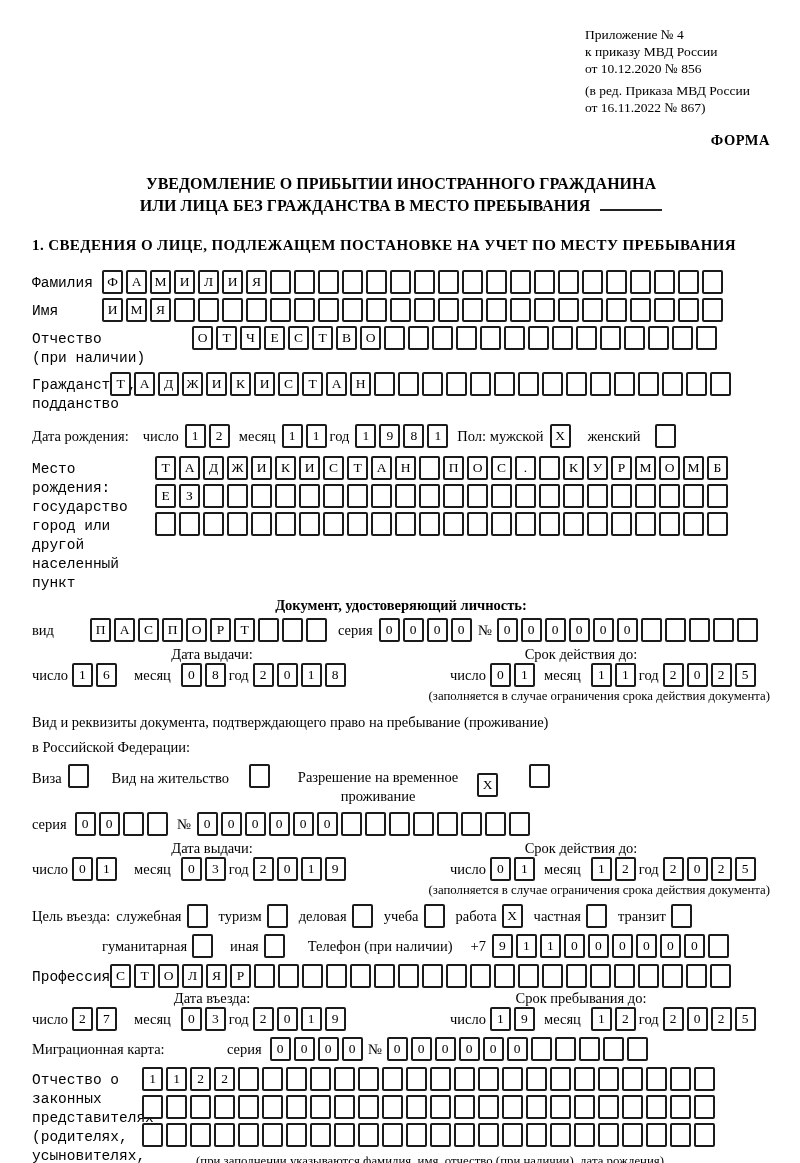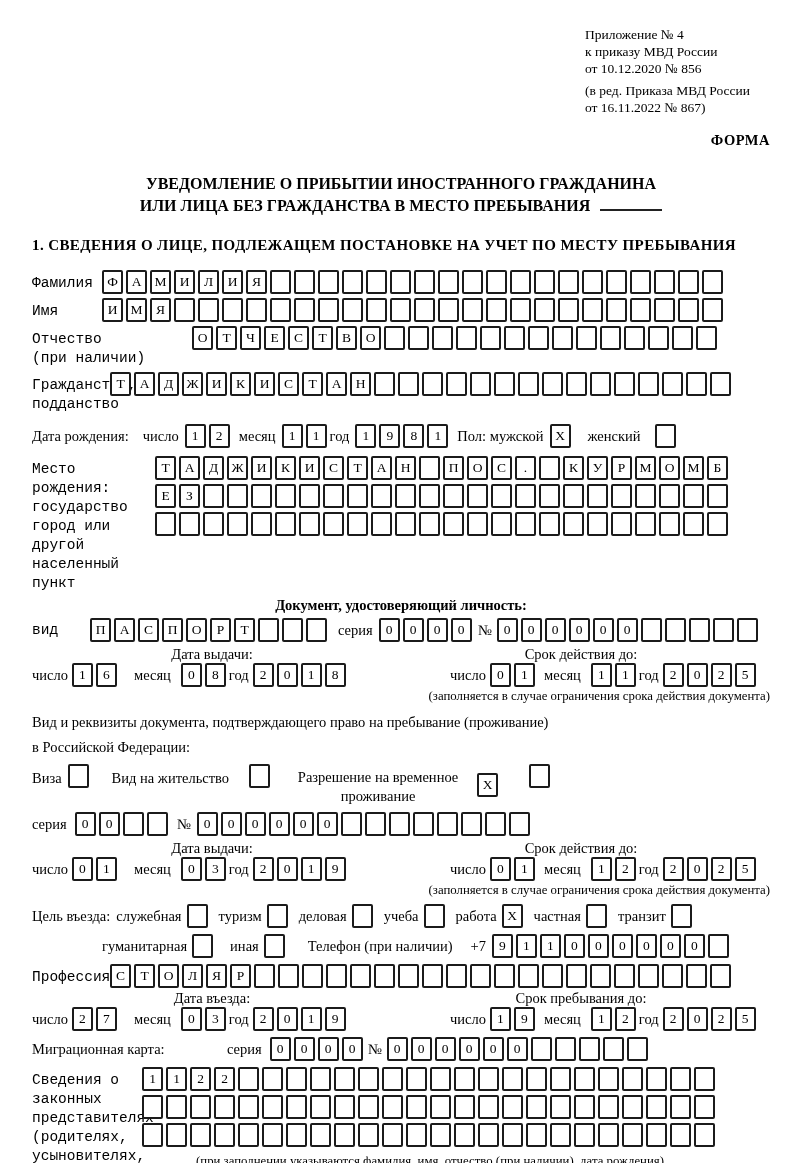--- a/index.html
+++ b/index.html
@@ -17,21 +17,21 @@
 
   
   .title{margin-top:24px;text-align:center;font-weight:bold;font-size:16px;line-height:22px;}
   .blank-line{display:inline-block;width:62px;border-bottom:2px solid #222;height:14px;margin-left:10px;}
 
   .sec-heading{margin-top:20px;margin-bottom:16px;font-weight:bold;font-size:15px;letter-spacing:.4px;}
 
   
   .frow{display:flex;align-items:flex-start;margin-bottom:4px;}
   .flabel{flex-shrink:0;padding-top:4px;line-height:19px;font-family:Liberation Mono, monospace;}
-  .w70{width:70px;}.w160{width:160px;}.w123{width:123px;}.w110{width:110px;}.w58{width:58px;font-family:Liberation Mono, monospace;}
+  .w70{width:70px;}.w160{width:160px;}.w123{width:123px;}.w110{width:110px;}.w58{width:58px;}
   .cells{white-space:nowrap;}
   .cells.mb{margin-bottom:4px;}
   .cell{
     display:inline-block;box-sizing:border-box;
     width:21px;height:24px;border:2px solid #1b1b1b;border-radius:2px;
     margin-right:3px;text-align:center;vertical-align:top;
     font-size:13.5px;line-height:20px;background:#fff;
   }
   .lbl{display:inline-block;vertical-align:top;padding-top:4px;}
   .inline-row{display:flex;align-items:flex-start;margin-bottom:4px;flex-wrap:nowrap;}
@@ -332,21 +332,21 @@
   <div class="inline-row" style="margin-bottom:6px;">
     <span class="lbl" style="width:195px;display:inline-block;">Миграционная карта:</span>
     <span class="lbl" style="margin-right:8px;">серия</span>
     <span class="cells"><span class="cell">0</span><span class="cell">0</span><span class="cell">0</span><span class="cell">0</span></span>
     <span class="lbl" style="margin:4px 5px 0 2px;padding-top:0;">№</span>
     <span class="cells"><span class="cell">0</span><span class="cell">0</span><span class="cell">0</span><span class="cell">0</span><span class="cell">0</span><span class="cell">0</span><span class="cell"></span><span class="cell"></span><span class="cell"></span><span class="cell"></span><span class="cell"></span></span>
   </div>
 
   <div class="frow">
     <div class="flabel w110">
-      <div>Сведения о</div>
+      <div>Отчество о</div>
       <div>законных</div>
       <div>представителях</div>
       <div>(родителях,</div>
       <div>усыновителях,</div>
       <div>попечителях)</div>
     </div>
     <div>
       <div class="cells mb"><span class="cell">1</span><span class="cell">1</span><span class="cell">2</span><span class="cell">2</span><span class="cell"></span><span class="cell"></span><span class="cell"></span><span class="cell"></span><span class="cell"></span><span class="cell"></span><span class="cell"></span><span class="cell"></span><span class="cell"></span><span class="cell"></span><span class="cell"></span><span class="cell"></span><span class="cell"></span><span class="cell"></span><span class="cell"></span><span class="cell"></span><span class="cell"></span><span class="cell"></span><span class="cell"></span><span class="cell"></span></div>
       <div class="cells mb"><span class="cell"></span><span class="cell"></span><span class="cell"></span><span class="cell"></span><span class="cell"></span><span class="cell"></span><span class="cell"></span><span class="cell"></span><span class="cell"></span><span class="cell"></span><span class="cell"></span><span class="cell"></span><span class="cell"></span><span class="cell"></span><span class="cell"></span><span class="cell"></span><span class="cell"></span><span class="cell"></span><span class="cell"></span><span class="cell"></span><span class="cell"></span><span class="cell"></span><span class="cell"></span><span class="cell"></span></div>
       <div class="cells"><span class="cell"></span><span class="cell"></span><span class="cell"></span><span class="cell"></span><span class="cell"></span><span class="cell"></span><span class="cell"></span><span class="cell"></span><span class="cell"></span><span class="cell"></span><span class="cell"></span><span class="cell"></span><span class="cell"></span><span class="cell"></span><span class="cell"></span><span class="cell"></span><span class="cell"></span><span class="cell"></span><span class="cell"></span><span class="cell"></span><span class="cell"></span><span class="cell"></span><span class="cell"></span><span class="cell"></span></div>

